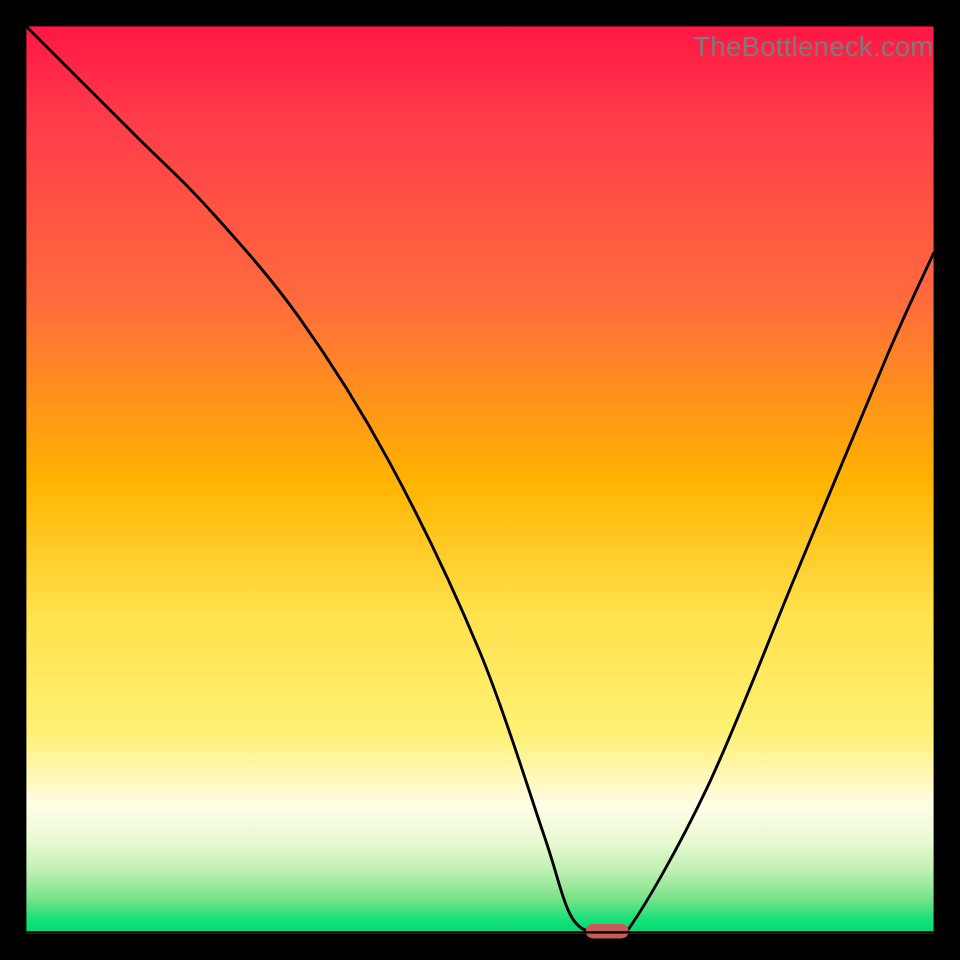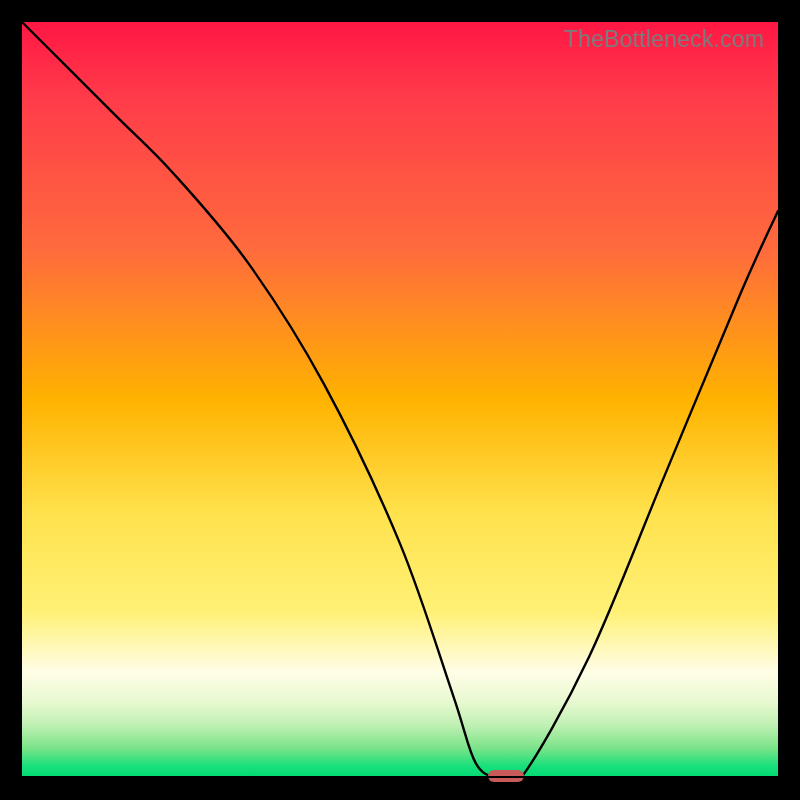--- a/index.html
+++ b/index.html
@@ -43,21 +43,21 @@
     position: absolute;
     left: 0;
     right: 0;
     bottom: 0;
     height: 2px;
     background: #000;
   }
   .watermark {
     position: absolute;
     top: 4px;
-    right: 14px;
+    right: 0;
     font-family: Arial, Helvetica, sans-serif;
     font-size: 23px;
     color: #7c7c7c;
     letter-spacing: 0.2px;
     user-select: none;
   }
   .marker {
     position: absolute;
     width: 36px;
     height: 12px;

